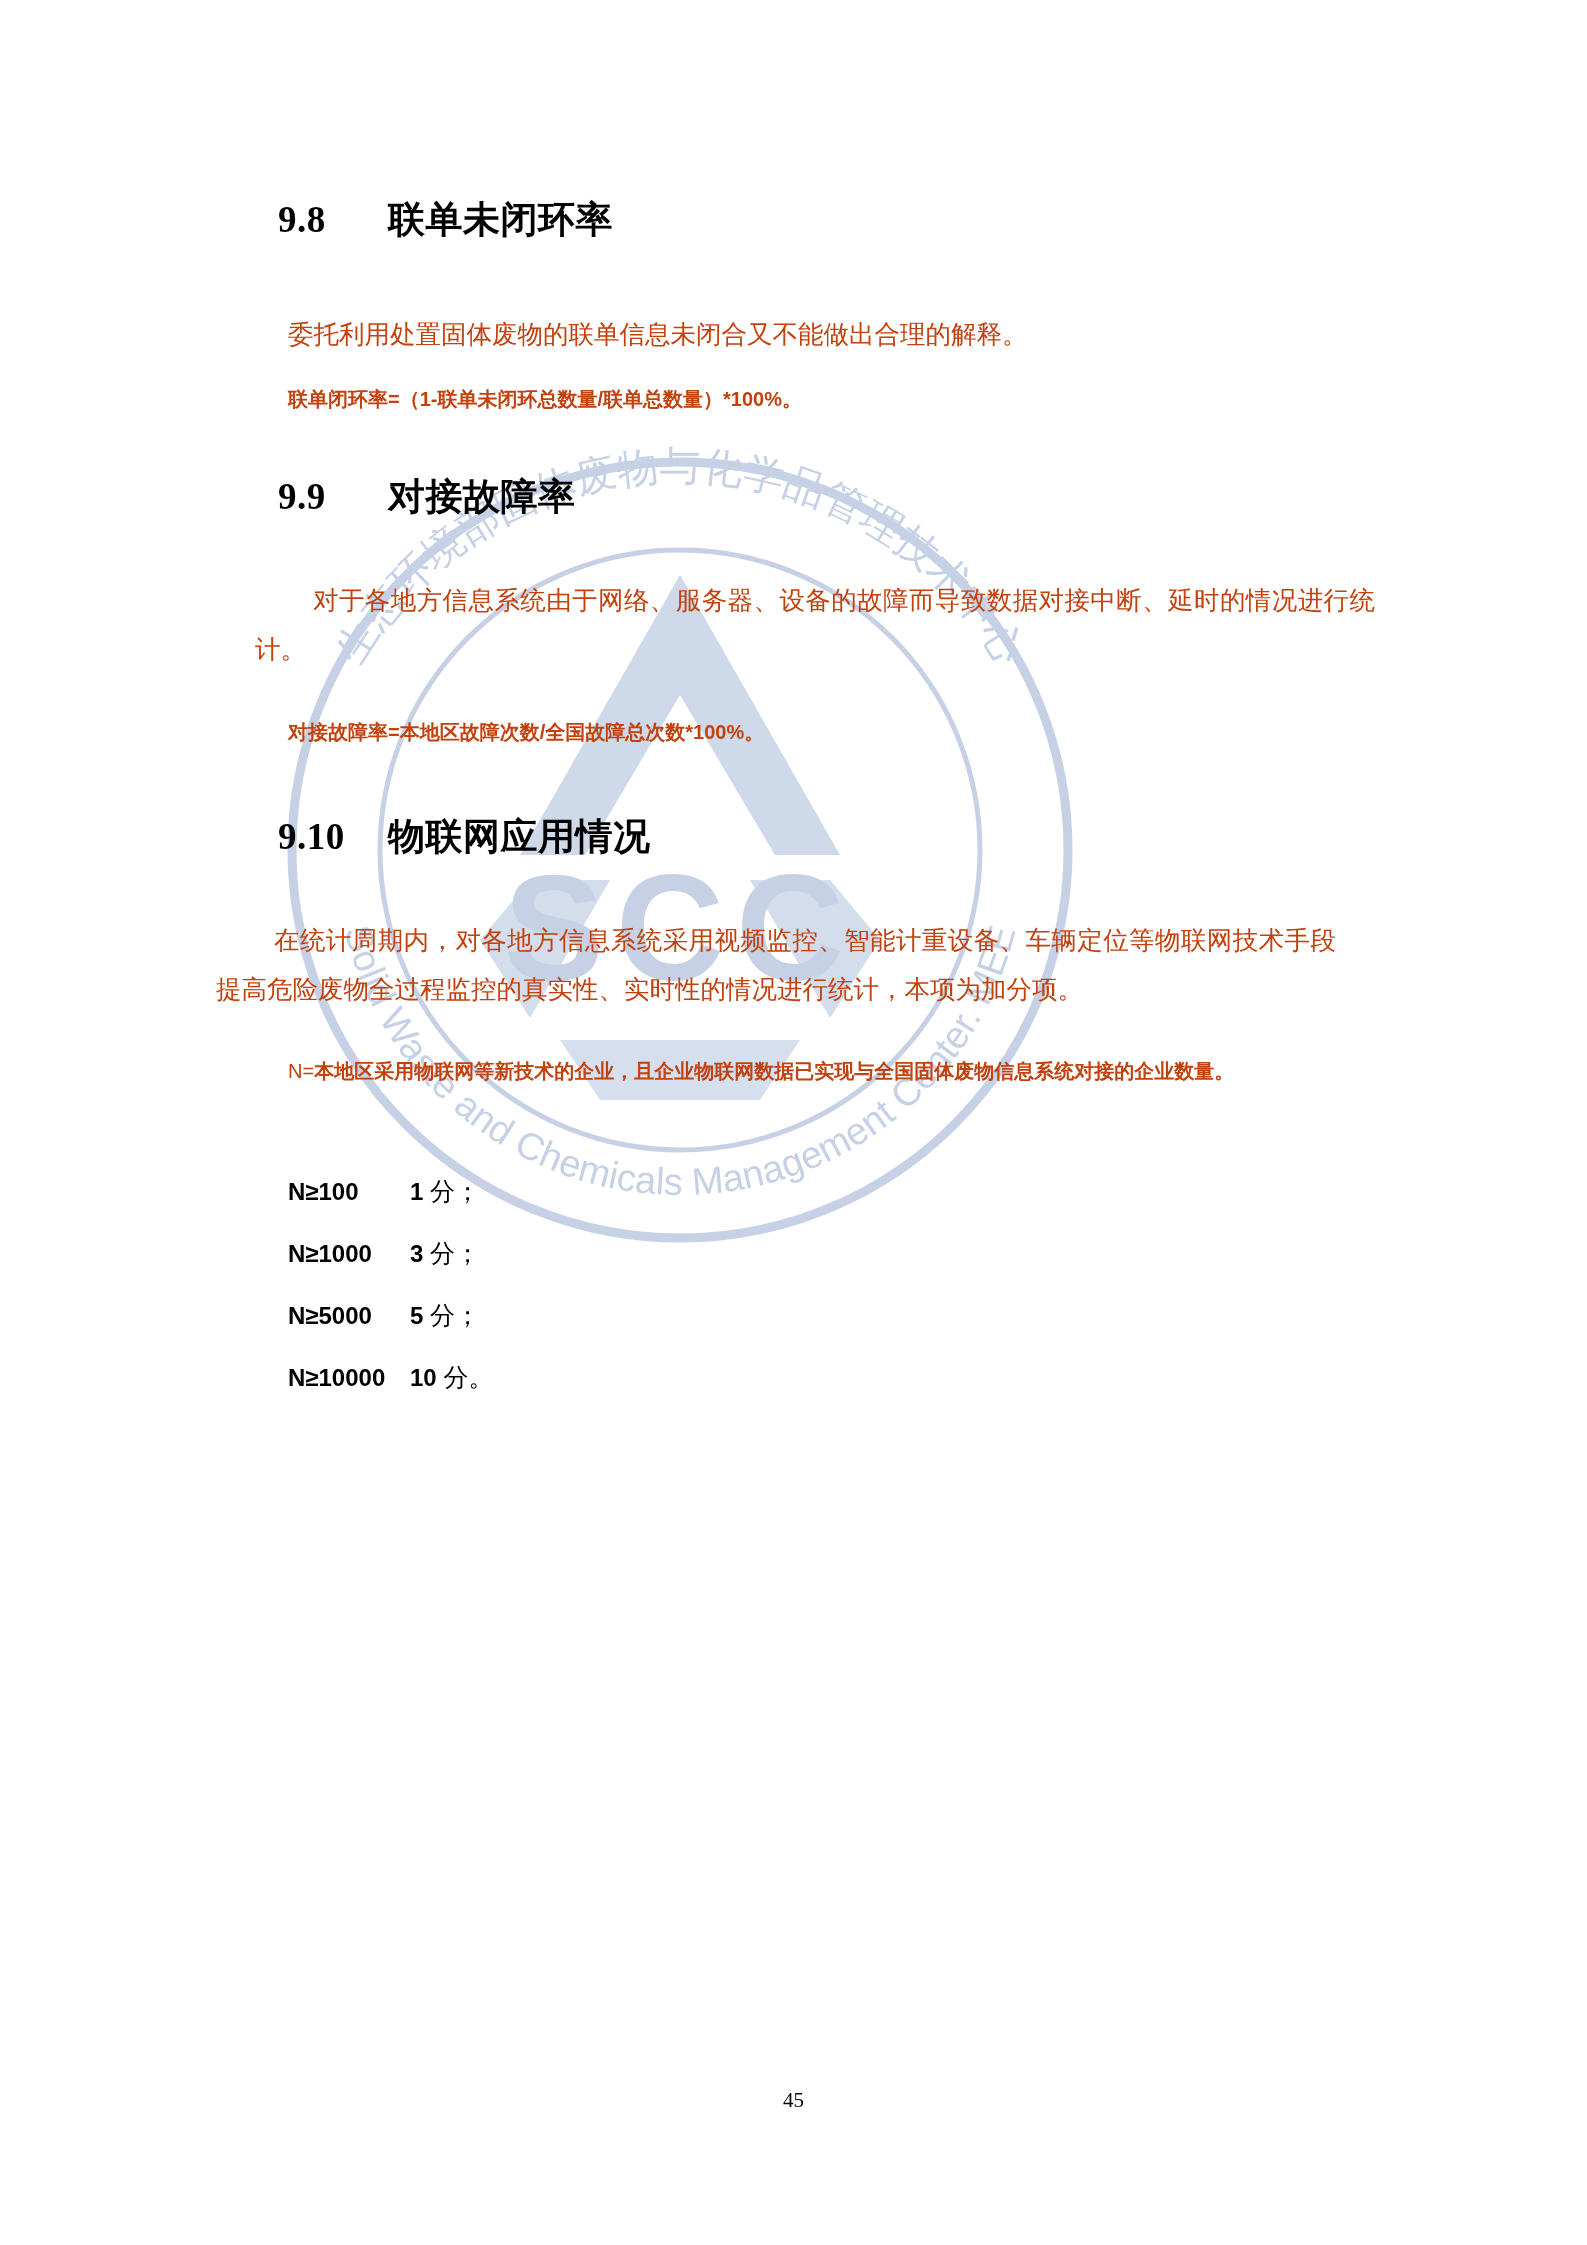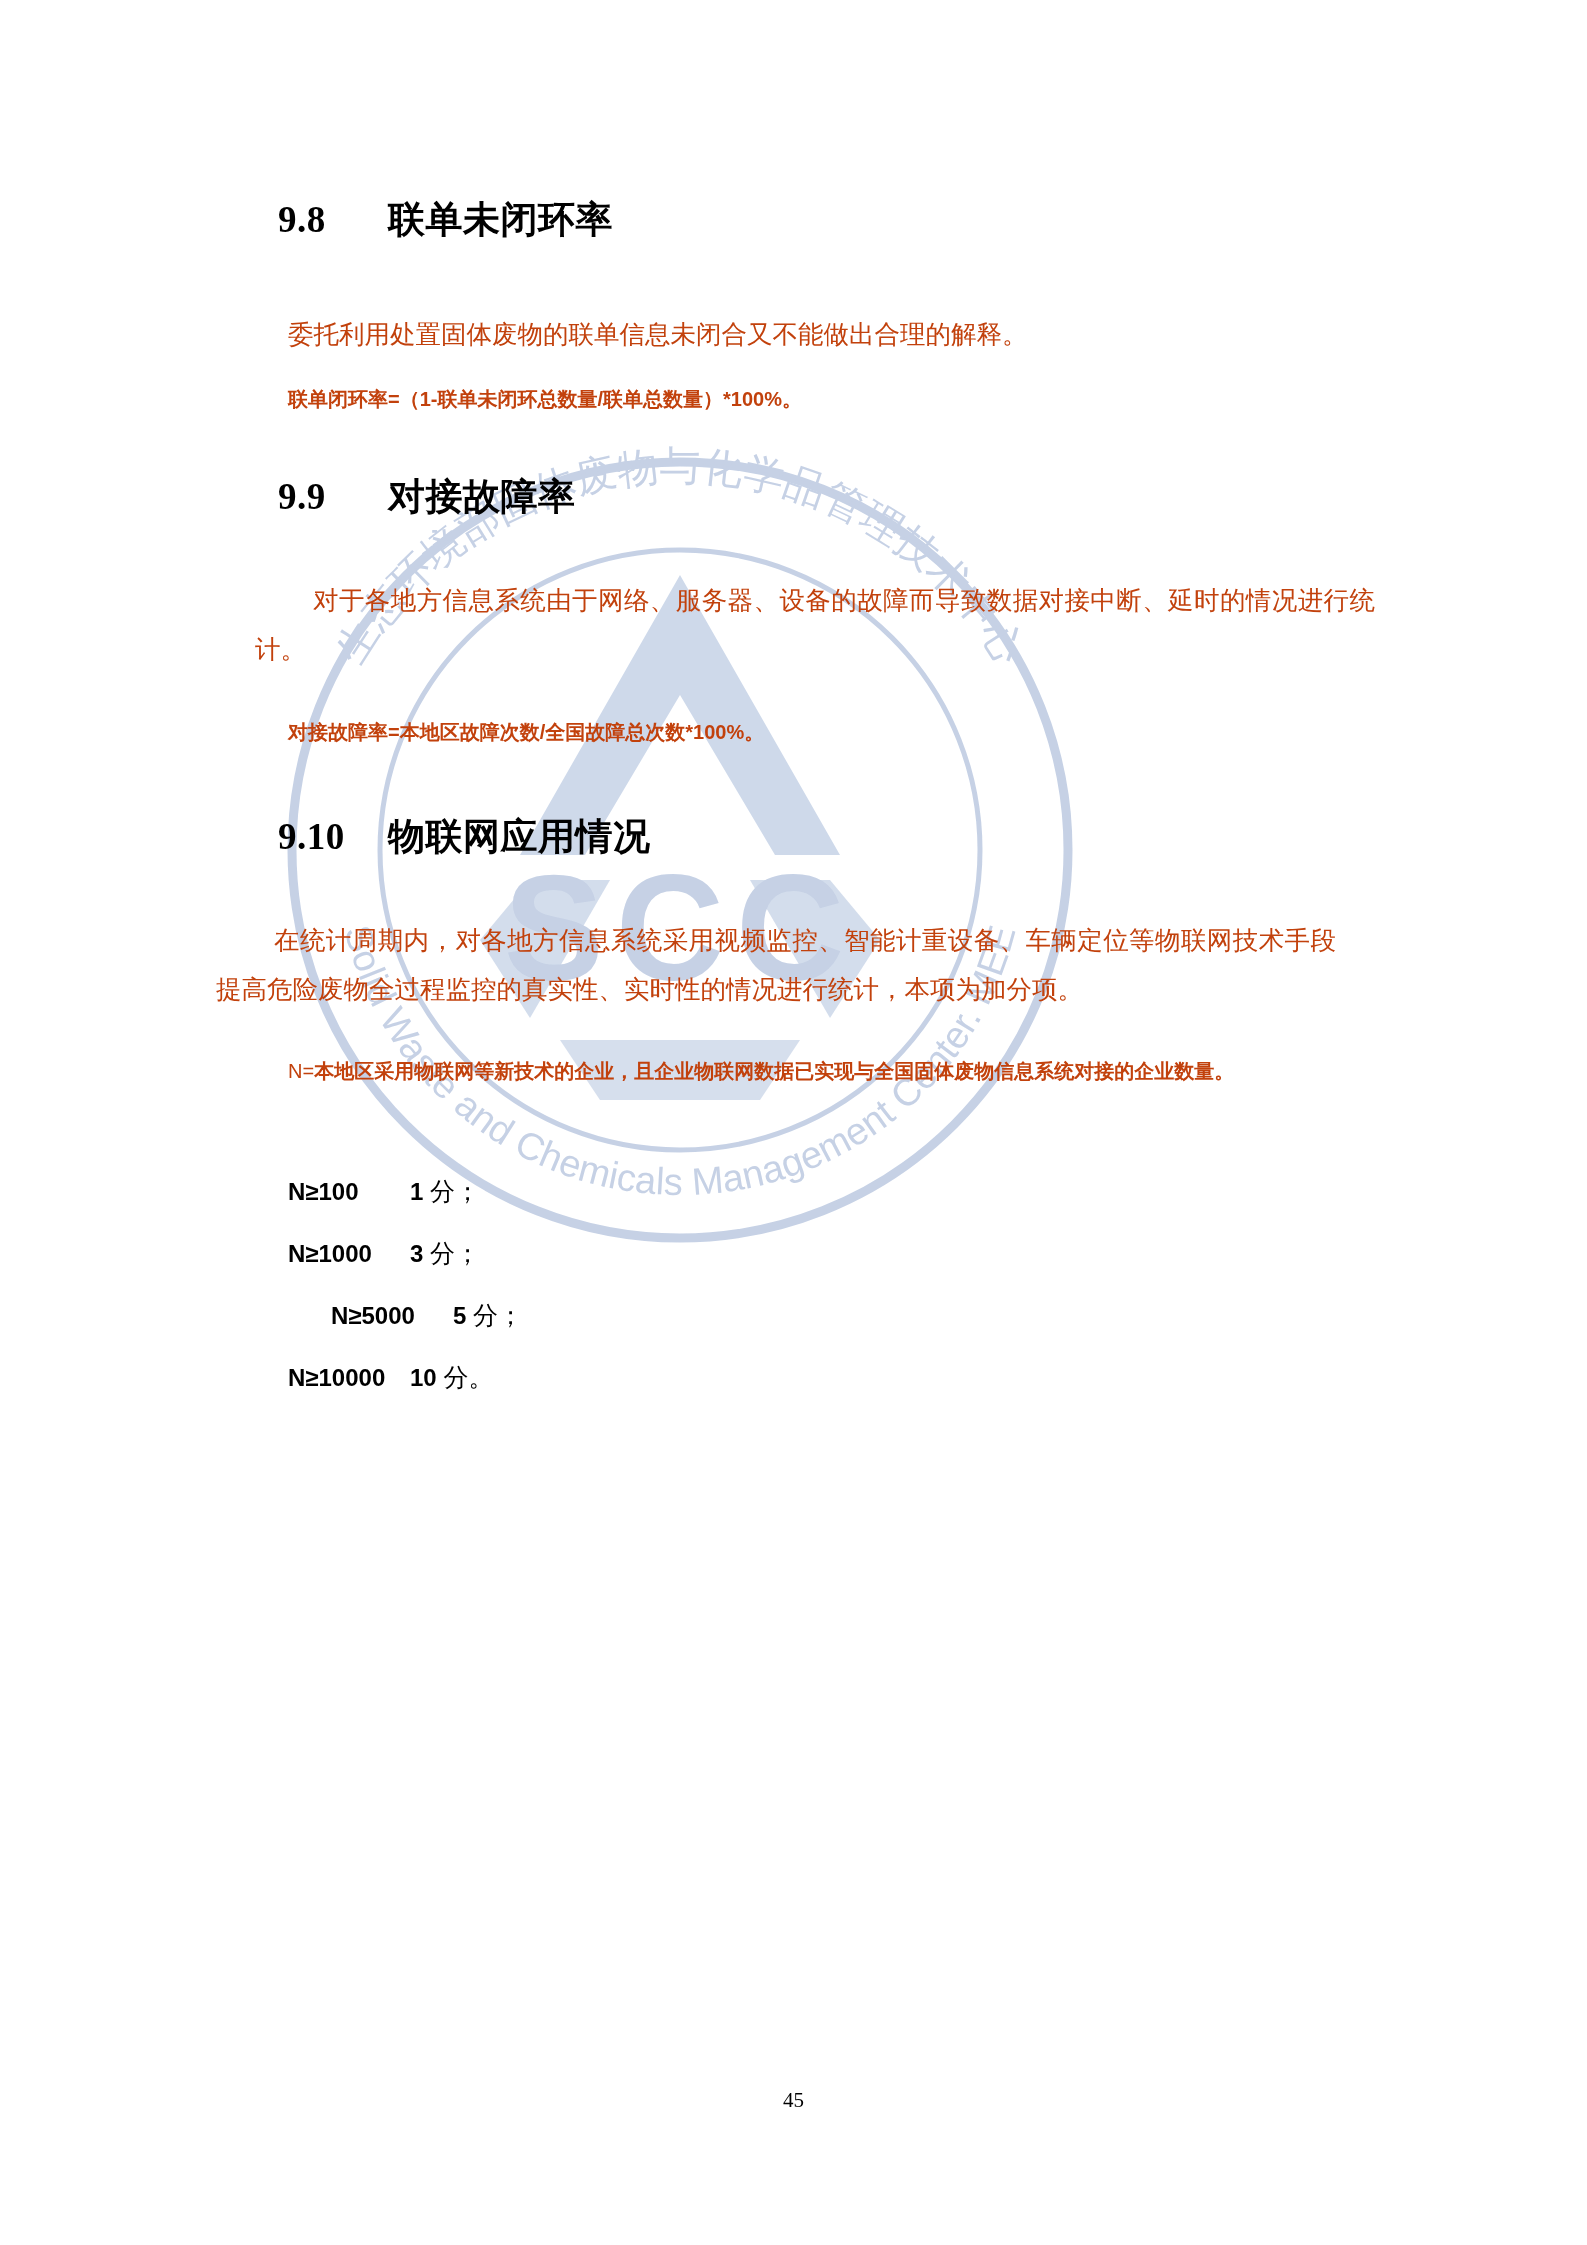--- a/index.html
+++ b/index.html
@@ -163,21 +163,21 @@
     </div>
 
     <div class="scoreline" style="left:288px; top:1175px;">
       <span class="cond">N≥100</span><span class="val">1</span>&nbsp;<span class="unit">分；</span>
     </div>
 
     <div class="scoreline" style="left:288px; top:1237px;">
       <span class="cond">N≥1000</span><span class="val">3</span>&nbsp;<span class="unit">分；</span>
     </div>
 
-    <div class="scoreline" style="left:288px; top:1299px;margin-left:43px;">
+    <div class="scoreline" style="left:288px; top:1299px;">
       <span class="cond">N≥5000</span><span class="val">5</span>&nbsp;<span class="unit">分；</span>
     </div>
 
     <div class="scoreline" style="left:288px; top:1361px;">
       <span class="cond">N≥10000</span><span class="val">10</span>&nbsp;<span class="unit">分。</span>
     </div>
 
     <div class="pageno">45</div>
 
   </div>

